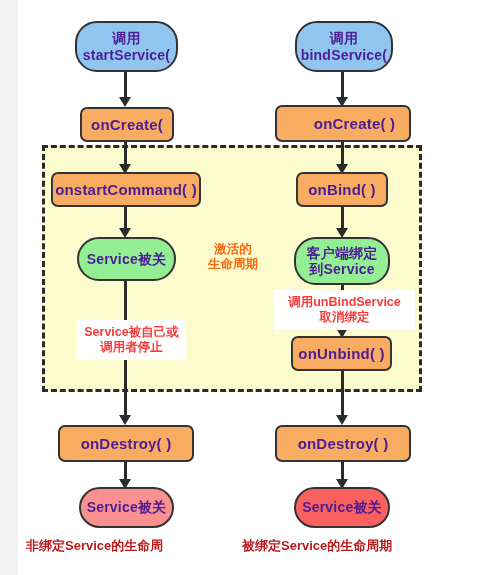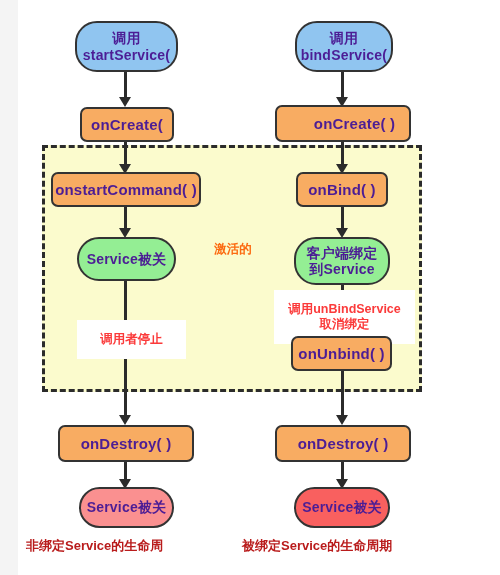--- a/index.html
+++ b/index.html
@@ -58,38 +58,39 @@
     border-top:10px solid #2b2b2b;
   }
 
   
   .annot{
     position:absolute;
     text-align:center;
     font-weight:bold;
     line-height:1.2;
   }
-  .annot-red{color:#fb3a3a;background:#ffffff;font-size:12.5px;padding:12px 2px;}
+  .annot-red{color:#fb3a3a;background:#ffffff;font-size:12.5px;padding:5px 2px;}
   .annot-orange{color:#fc6a10;font-size:12.5px;background:transparent;}
   .caption{
     position:absolute;text-align:left;font-weight:bold;
     color:#b91c1c;font-size:13px;white-space:nowrap;
   }
 </style>
 </head>
 <body>
 
 <div id="stage">
 
   <div class="edge-strip"></div>
 
   <div class="active-panel"></div>
 
   <div class="annot annot-orange" style="left:193px;top:242px;width:80px;">
     <div>激活的</div>
+    <div>生命周期</div>
   </div>
 
   <div class="node pill blue n-fs14 clip" style="left:75px;top:21px;width:103px;height:51px;flex-direction:column;">
     <span class="txt">调用</span>
     <span class="txt">startService(</span>
   </div>
 
   <div class="conn" style="left:124px;top:72px;height:28px;"></div>
   <div class="arrow" style="left:119px;top:97px;"></div>
 
@@ -108,20 +109,21 @@
   <div class="arrow" style="left:119px;top:228px;"></div>
 
   <div class="node pill green n-fs14" style="left:77px;top:237px;width:99px;height:44px;">
     <span class="txt">Service被关</span>
   </div>
 
   <div class="conn" style="left:124px;top:281px;height:138px;"></div>
   <div class="arrow" style="left:119px;top:415px;"></div>
 
   <div class="annot annot-red" style="left:77px;top:320px;width:105px;">
+    <div>Service被自己或</div>
     <div>调用者停止</div>
   </div>
 
   <div class="node rect orange n-fs15" style="left:58px;top:425px;width:136px;height:37px;">
     <span class="txt">onDestroy( )</span>
   </div>
 
   <div class="conn" style="left:124px;top:462px;height:22px;"></div>
   <div class="arrow" style="left:119px;top:479px;"></div>
 

